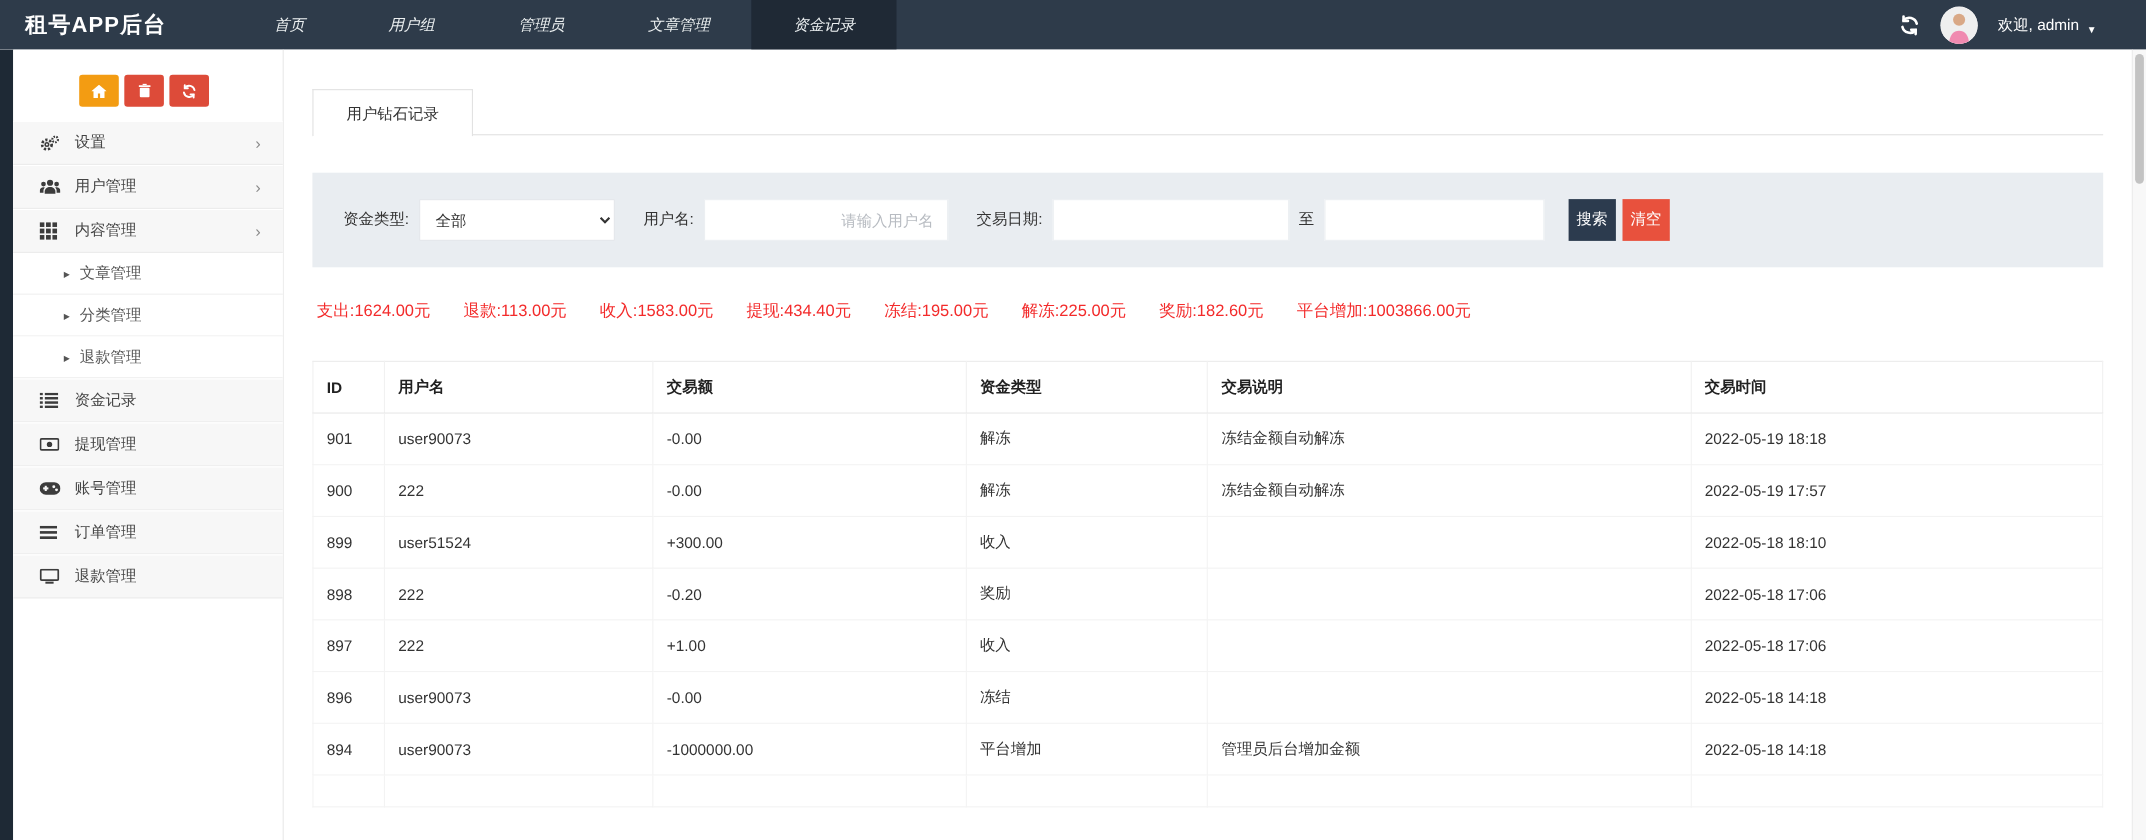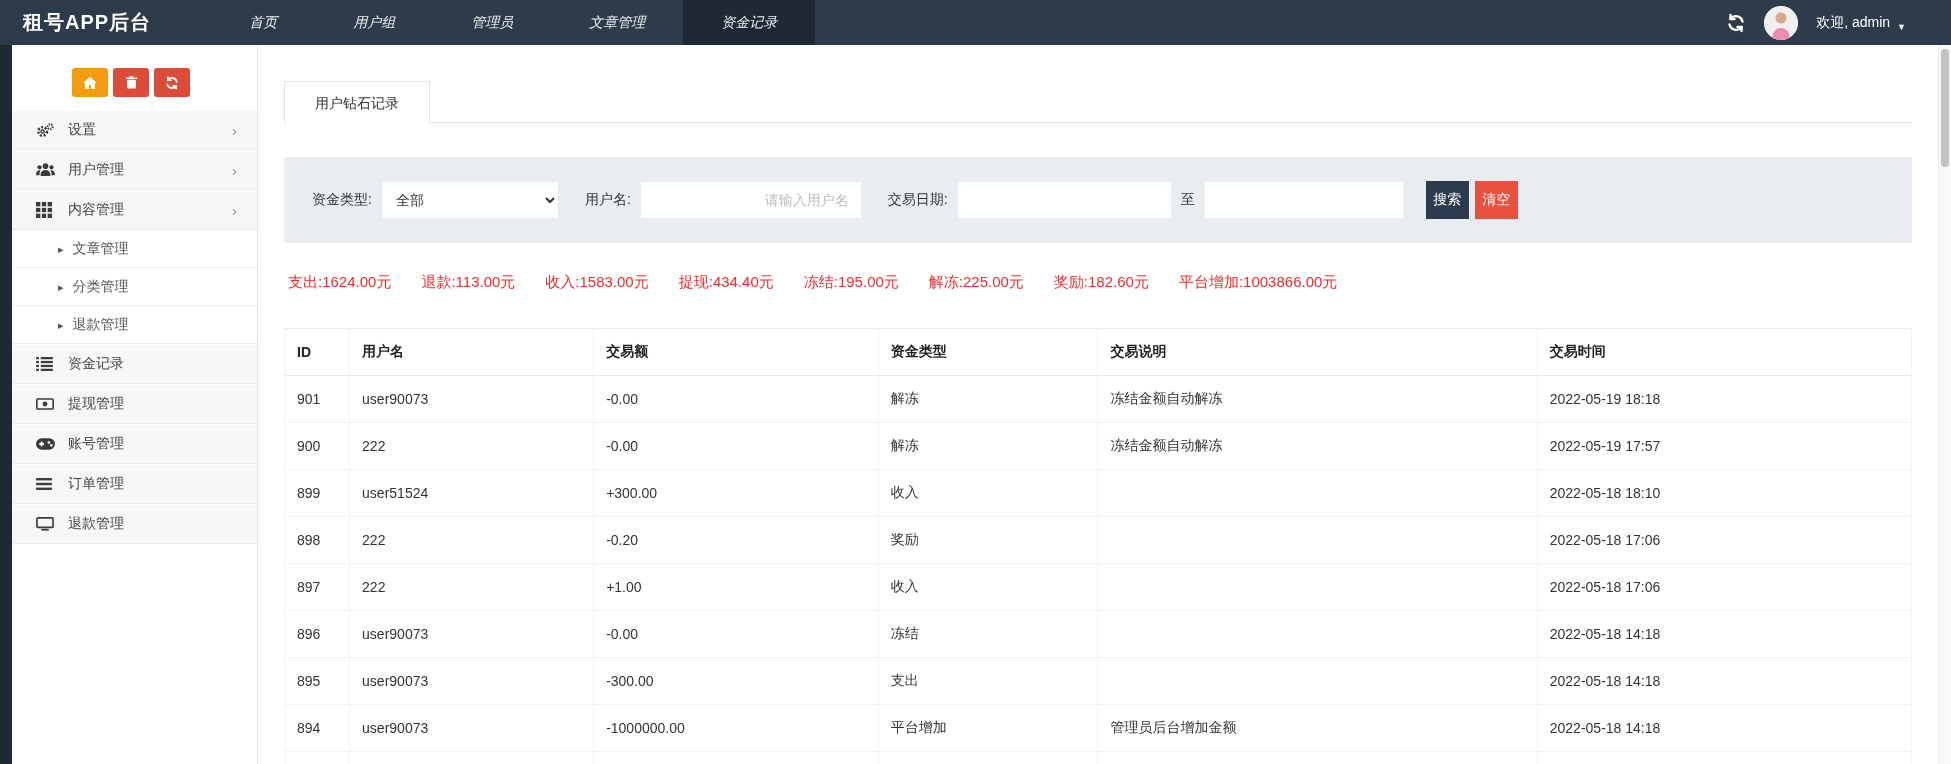--- a/index.html
+++ b/index.html
@@ -343,28 +343,20 @@
           </tr>
           <tr>
             <td>896</td>
               <td>user90073</td>
               <td>-0.00</td>
               <td>冻结</td>
               <td></td>
               <td>2022-05-18 14:18</td>
           </tr>
           <tr>
-            <td>895</td>
-              <td>user90073</td>
-              <td>-300.00</td>
-              <td>支出</td>
-              <td></td>
-              <td>2022-05-18 14:18</td>
-          </tr>
-          <tr>
             <td>894</td>
               <td>user90073</td>
               <td>-1000000.00</td>
               <td>平台增加</td>
               <td>管理员后台增加金额</td>
               <td>2022-05-18 14:18</td>
           </tr>
           <tr>
             <td></td>
               <td></td>

